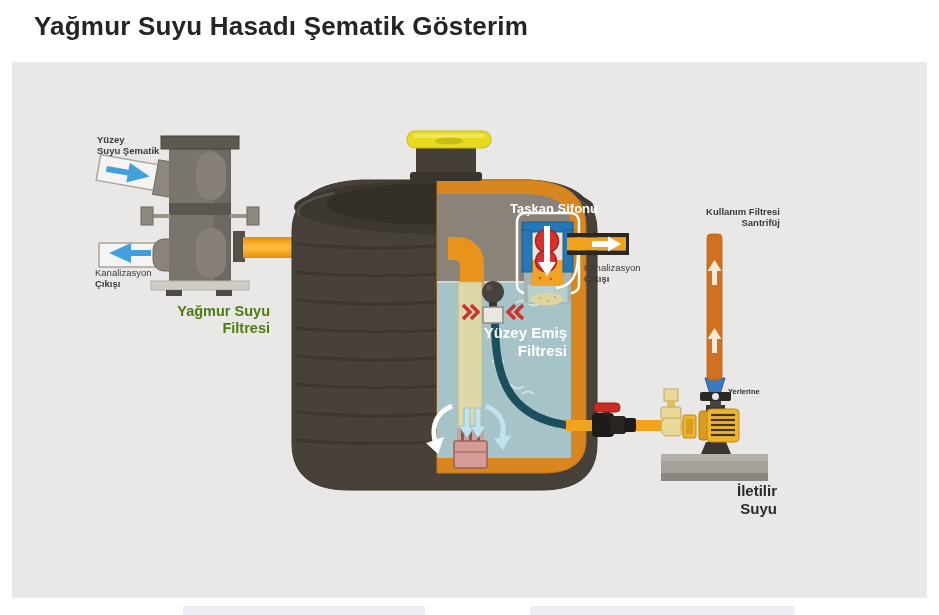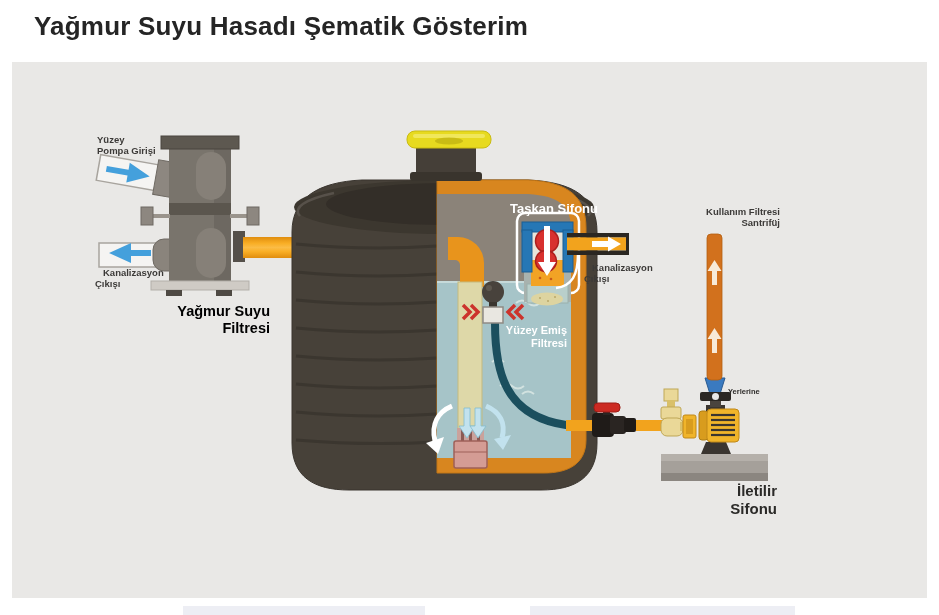--- a/index.html
+++ b/index.html
@@ -3,21 +3,21 @@
 <meta charset="utf-8">
 <style>
   html,body{margin:0;padding:0;background:#ffffff;}
   .stage{position:relative;width:939px;height:615px;background:#ffffff;overflow:hidden;
          font-family:"Liberation Sans",sans-serif;}
   .stage svg{position:absolute;left:0;top:0;}
   .lbl{position:absolute;color:#3c3a38;line-height:1.2;white-space:nowrap;}
   .lbl .ln{display:block;}
   .title{position:absolute;left:34px;top:11px;font-size:26px;font-weight:700;color:#252525;letter-spacing:.2px;}
   .small{font-size:9.5px;font-weight:700;}
-  .small .reg{font-weight:700;margin-left:8px;}
+  .small .reg{font-weight:400;}
   .center{text-align:right;}
   .white{color:#ffffff;}
 </style>
 </head>
 <body>
 
 <div class="stage">
 
   <svg width="939" height="615" viewBox="0 0 939 615">
     <defs>
@@ -233,38 +233,38 @@
         <path d="M714.5,260 l-7,11 h4.5 v14 h5 v-14 h4.5 z"></path>
         <path d="M714.5,328 l-7,11 h4.5 v14 h5 v-14 h4.5 z"></path>
       </g>
     </g>
   </svg>
 
   <div class="title">Yağmur Suyu Hasadı Şematik Gösterim</div>
 
   <div class="lbl small" style="left:97px;top:134px;">
     <span class="ln">Yüzey</span>
-    <span class="ln">Pompa Girişi</span>
+    <span class="ln">Suyu Şematik</span>
   </div>
 
   <div class="lbl small" style="left:95px;top:267px;">
     <span class="ln reg">Kanalizasyon</span>
     <span class="ln">Çıkışı</span>
   </div>
 
-  <div class="lbl center" style="left:130px;top:303px;width:140px;font-size:14.5px;font-weight:700;color:#000000;">
+  <div class="lbl center" style="left:130px;top:303px;width:140px;font-size:14.5px;font-weight:700;color:#4d7c0f;">
     <span class="ln">Yağmur Suyu</span>
     <span class="ln">Filtresi</span>
   </div>
 
   <div class="lbl center white" style="left:468px;top:201px;width:130px;font-size:13px;font-weight:700;">
     <span class="ln">Taşkan Sifonu</span>
   </div>
 
-  <div class="lbl center white" style="left:447px;top:324px;width:120px;font-size:11px;font-weight:700;">
+  <div class="lbl center white" style="left:447px;top:324px;width:120px;font-size:15px;font-weight:700;">
     <span class="ln">Yüzey Emiş</span>
     <span class="ln">Filtresi</span>
   </div>
 
 
   <div class="lbl small" style="left:584px;top:262px;">
     <span class="ln reg">Kanalizasyon</span>
     <span class="ln">Çıkışı</span>
   </div>
 
@@ -272,16 +272,16 @@
     <span class="ln">Kullanım Filtresi</span>
     <span class="ln">Santrifüj</span>
   </div>
 
   <div class="lbl" style="left:728px;top:387px;font-size:7.5px;font-weight:700;color:#2e2c2a;">
     <span class="ln">Yerlerine</span>
   </div>
 
   <div class="lbl center" style="left:652px;top:482px;width:125px;font-size:15px;font-weight:700;color:#2b2a28;">
     <span class="ln">İletilir</span>
-    <span class="ln">Sifonu</span>
+    <span class="ln">Suyu</span>
   </div>
 
 </div>
 
 </body></html>

